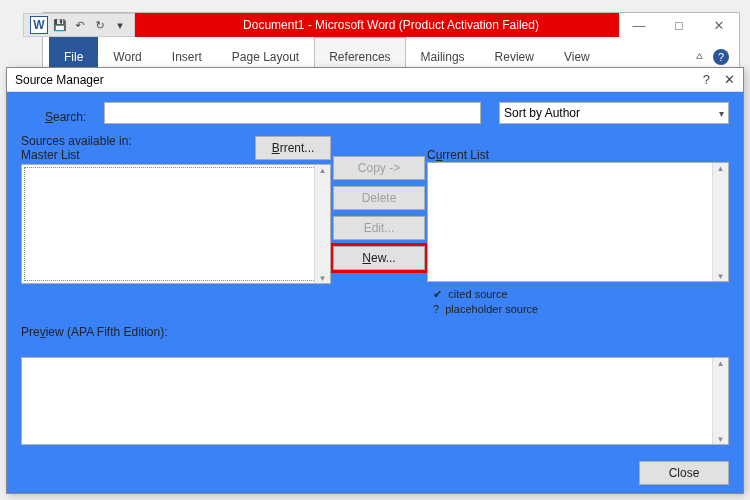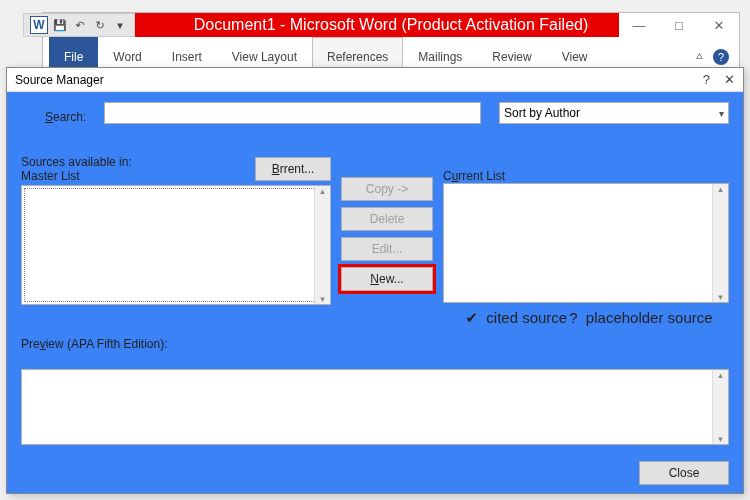--- a/index.html
+++ b/index.html
@@ -4,21 +4,21 @@
 <style>
 * { box-sizing: border-box; font-family: "Segoe UI", Tahoma, sans-serif; }
 body { margin: 0; background: #f0f0f0; width: 750px; height: 500px; overflow: hidden; }
 
 
 .word-window { position: absolute; top: 12px; left: 42px; right: 10px; height: 180px; background: #fff; border: 1px solid #bbb; }
 .word-titlebar { height: 24px; background: #e60000; display: flex; align-items: center; position: relative; }
 .qat { position: absolute; left: -20px; top: 0; height: 24px; display: flex; align-items: center; gap: 4px; padding: 0 6px; background: #e6e6e6; border: 1px solid #ccc; }
 .qat-icon { width: 16px; height: 16px; display: flex; align-items: center; justify-content: center; font-size: 11px; color: #444; }
 .w-logo { width: 18px; height: 18px; background: #fff; border: 1px solid #2b579a; color: #2b579a; font-weight: bold; font-size: 12px; display: flex; align-items: center; justify-content: center; }
-.word-title { color: #fff; font-size: 16px; margin: 0 auto; }
+.word-title { color: #fff; font-size: 12px; margin: 0 auto; }
 .win-controls { position: absolute; right: 0; top: 0; display: flex; background: #fff; }
 .win-btn { width: 40px; height: 24px; display: flex; align-items: center; justify-content: center; font-size: 13px; color: #666; }
 .ribbon-tabs { height: 40px; display: flex; align-items: stretch; border-bottom: 1px solid #c0c0c0; padding-left: 6px; gap: 0; }
 .tab { padding: 4px 14px; font-size: 12px; color: #444; display: flex; align-items: center; border: 1px solid transparent; }
 .tab.file { background: #2b579a; color: #fff; }
 .tab.active { border: 1px solid #c0c0c0; border-bottom: 1px solid #f5f5f5; background: #f5f5f5; }
 .ribbon-right { margin-left: auto; display: flex; align-items: center; gap: 8px; padding-right: 10px; }
 .help-icon { width: 16px; height: 16px; border-radius: 50%; background: #2b579a; color: #fff; font-size: 11px; display: flex; align-items: center; justify-content: center; }
 
 
@@ -27,33 +27,33 @@
 .dlg-title-ctrls { margin-left: auto; display: flex; gap: 14px; font-size: 13px; color: #444; }
 .dlg-body { flex: 1; padding: 10px 14px 8px; display: flex; flex-direction: column; gap: 10px; }
 
 .row-search { display: flex; align-items: flex-end; gap: 18px; margin-left: 24px; }
 .lbl { font-size: 12px; color: #222; }
 .underline { text-decoration: underline; text-decoration-color: #222; }
 .search-input { flex: 1; height: 22px; border: 1px solid #b0b0b0; background: #fff; padding: 2px 4px; font-size: 12px; }
 .sort-select { width: 230px; height: 22px; border: 1px solid #b0b0b0; background: #fff; font-size: 12px; padding: 10px 4px; display: flex; align-items: center; justify-content: space-between; }
 .chev { font-size: 10px; color: #555; }
 
-.mid-row { display: flex; gap: 10px; margin-top: 21px; }
+.mid-row { display: flex; gap: 2px; }
 .col { display: flex; flex-direction: column; }
 .col-left { width: 310px; }
 .col-mid { width: 92px; align-items: stretch; padding-top: 22px; gap: 6px; }
 .col-right { flex: 1; }
 .available-header { display: flex; align-items: center; justify-content: space-between; margin-bottom: 2px; }
 .btn { height: 24px; min-width: 76px; border: 1px solid #adadad; background: #e1e1e1; font-size: 12px; color: #222; display: flex; align-items: center; justify-content: center; padding: 0 10px; }
 .btn.disabled { color: #a0a0a0; }
 .btn.highlight { outline: 3px solid #e60000; outline-offset: 0; }
 .listbox { border: 1px solid #b0b0b0; background: #fff; height: 120px; position: relative; font-size: 12px; }
 .listbox .inner { position: absolute; inset: 2px; border: 1px dotted #888; }
 .scroll { position: absolute; right: 0; top: 0; bottom: 0; width: 16px; background: #f0f0f0; border-left: 1px solid #ddd; display: flex; flex-direction: column; justify-content: space-between; align-items: center; font-size: 9px; color: #888; }
-.legend { font-size: 15px; color: #222; margin-top: 6px; display: flex; flex-direction: row; gap: 2px; padding-left: 6px; justify-content: center; }
+.legend { font-size: 11px; color: #222; margin-top: 6px; display: flex; flex-direction: column; gap: 2px; padding-left: 6px; justify-content: center; }
 
 .preview-area { display: flex; flex-direction: column; gap: 18px; flex: 1; }
 .preview-box { border: 1px solid #b0b0b0; background: #fff; flex: 1; min-height: 70px; position: relative; }
 
 .dlg-footer { display: flex; justify-content: flex-end; padding-top: 6px; }
 </style>
 </head>
 <body>
 
 <div class="word-window">
@@ -69,21 +69,21 @@
     <div class="win-controls">
       <span class="win-btn">—</span>
       <span class="win-btn">□</span>
       <span class="win-btn">✕</span>
     </div>
   </div>
   <div class="ribbon-tabs">
     <div class="tab file">File</div>
     <div class="tab">Word</div>
     <div class="tab">Insert</div>
-    <div class="tab">View Layout</div>
+    <div class="tab">Page Layout</div>
     <div class="tab active">References</div>
     <div class="tab">Mailings</div>
     <div class="tab">Review</div>
     <div class="tab">View</div>
     <div class="ribbon-right">
       <span style="font-size:11px;color:#666;">ㅿ</span>
       <span class="help-icon">?</span>
     </div>
   </div>
 </div>

